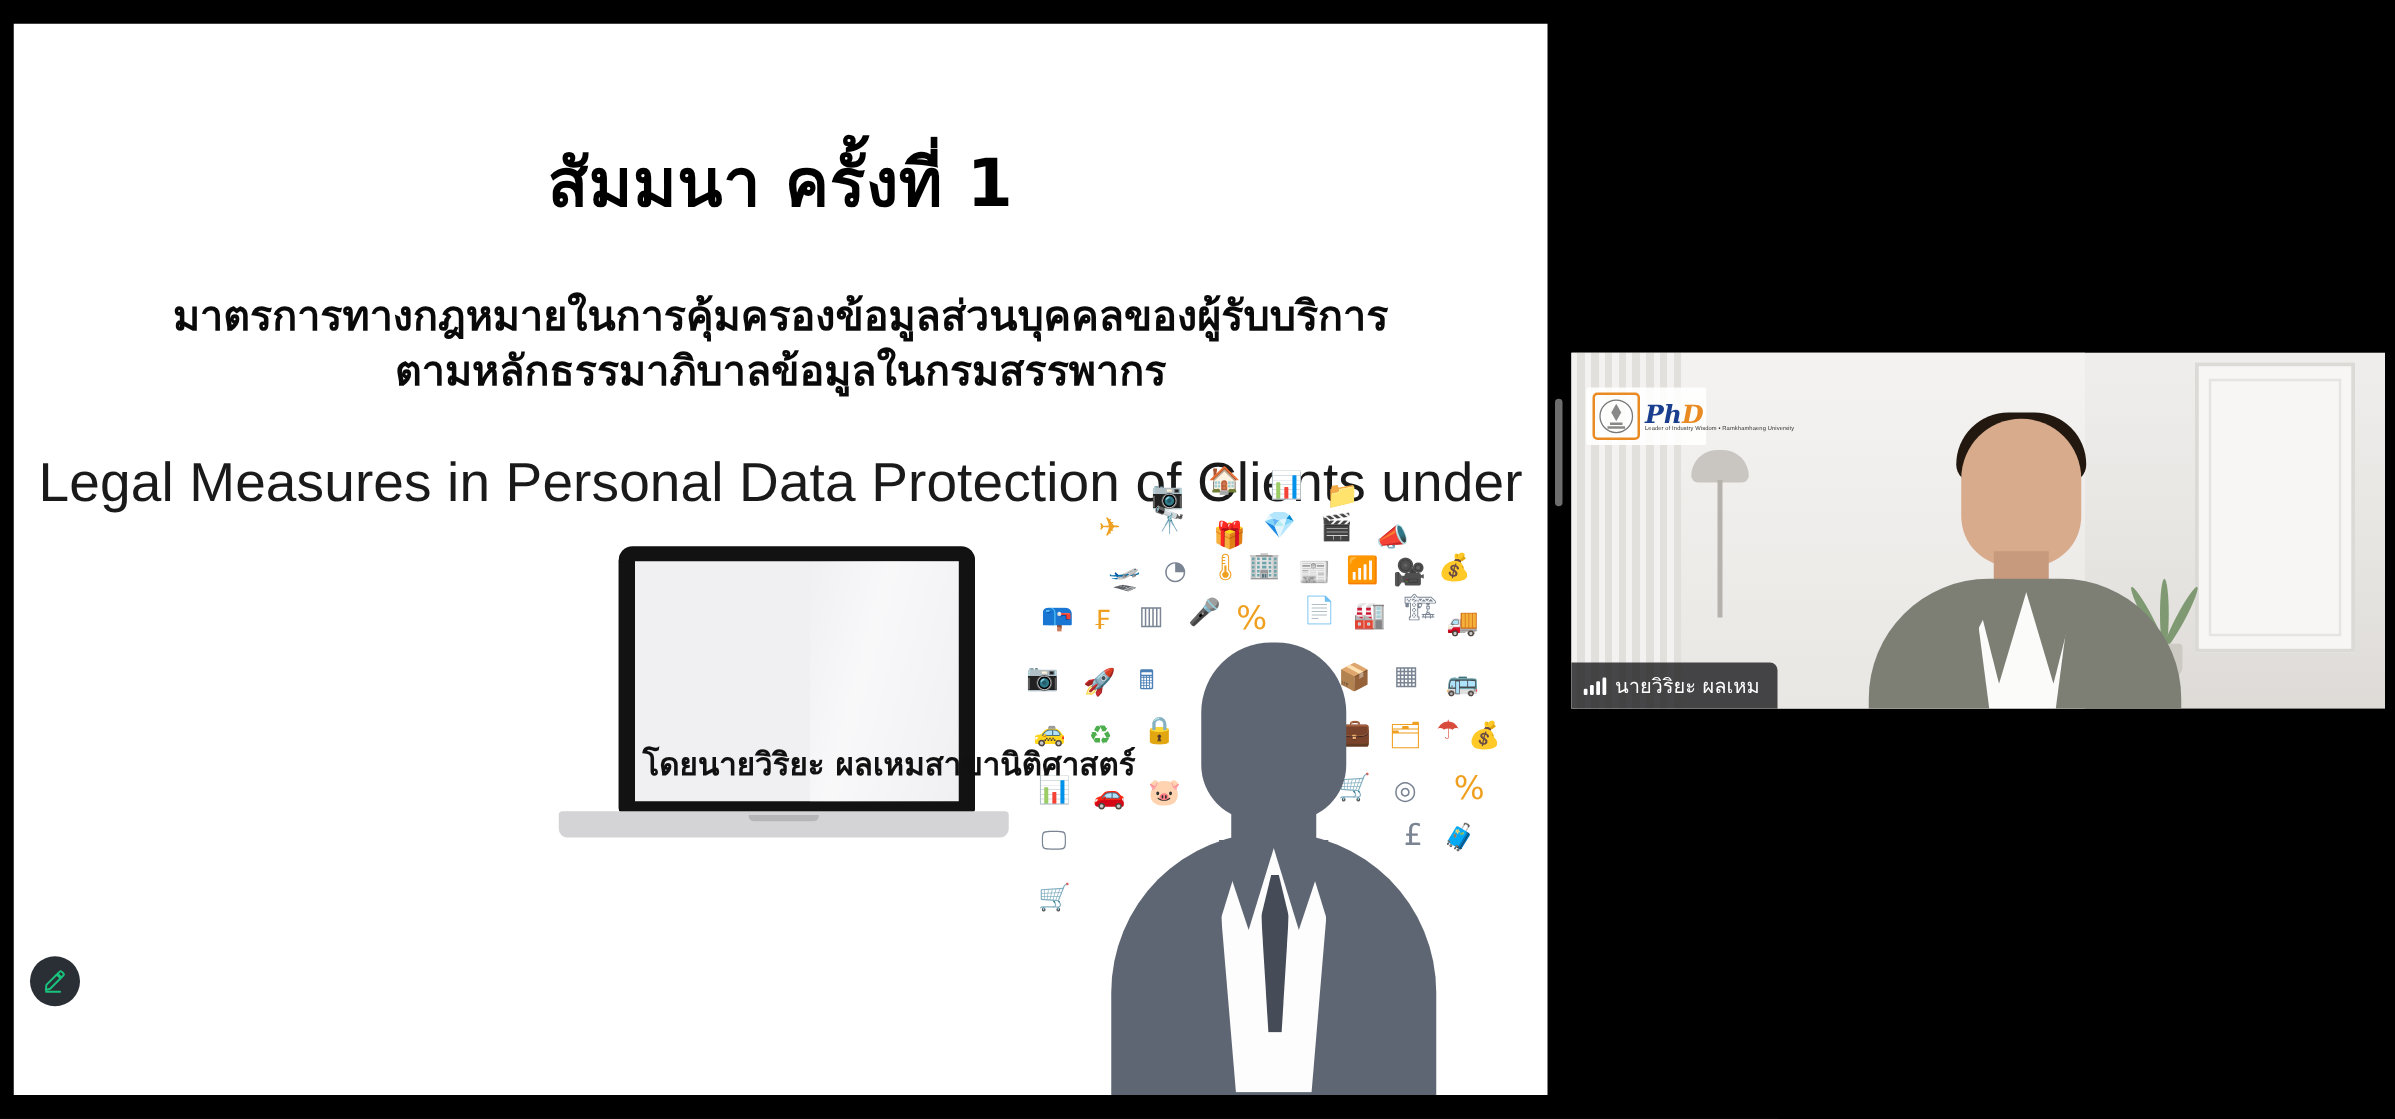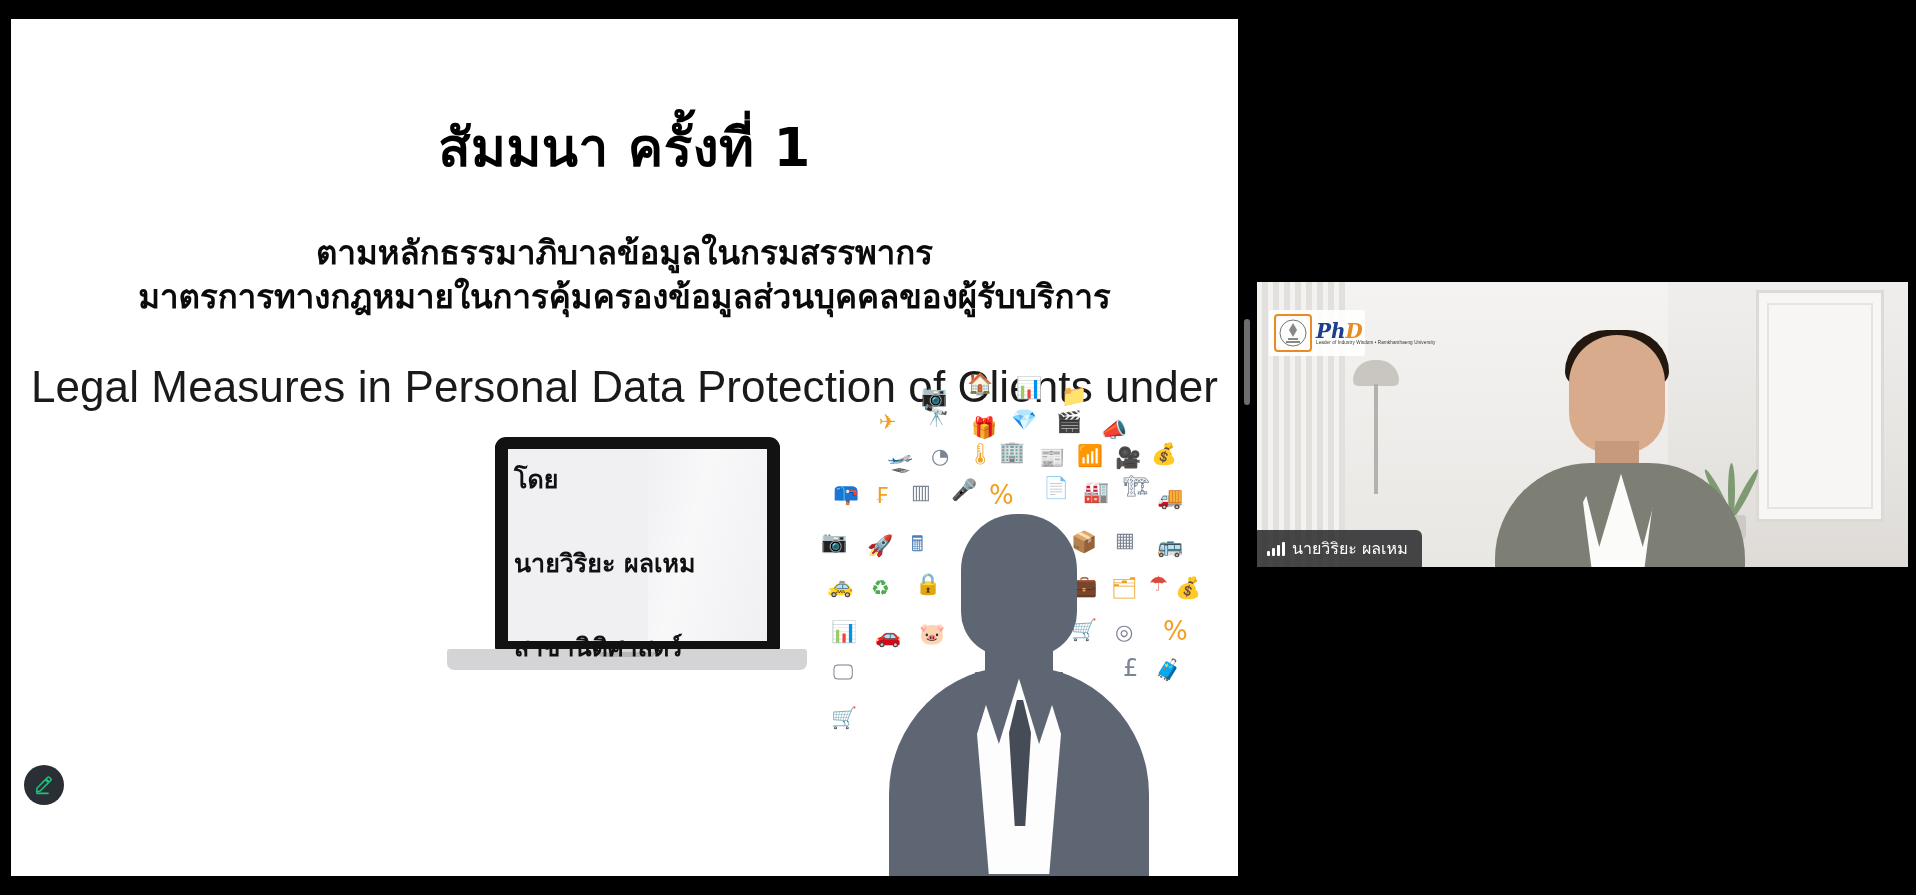--- a/index.html
+++ b/index.html
@@ -46,24 +46,23 @@
   
   .laptop { position:absolute; left:436px; top:418px; width:360px; height:250px; }
   .laptop-body {
     position:absolute; left:48px; top:0; width:285px; height:212px;
     background:#121212; border-radius:11px 11px 3px 3px;
     box-shadow:0 1px 0 #000;
   }
   .laptop-screen {
     position:absolute; left:13px; top:12px; right:13px; bottom:8px;
     background:#f0f0f3;
-    display:flex; flex-direction:column;
-    align-items:flex-start; justify-content:space-evenly;
+    display:flex; 
+    align-items:flex-end; justify-content:space-evenly;
     padding:10px 6px;
-    gap:44px;
   }
   .laptop-screen .gloss {
     position:absolute; right:0; top:0; bottom:0; width:46%;
     background:linear-gradient(105deg, rgba(255,255,255,0) 0%, rgba(255,255,255,.55) 38%, rgba(255,255,255,0) 100%);
     pointer-events:none;
   }
   .laptop-line {
     position:relative; z-index:2;
     font-family:"DejaVu Sans", sans-serif;
     font-size:25px; font-weight:600; color:#111;
@@ -250,22 +249,22 @@
 <body>
 
 <div id="stage">
 
   <div class="slide">
     <div class="slide-inner">
 
       <div class="slide-title">สัมมนา ครั้งที่ 1</div>
 
       <div class="thai-sub">
+        <div>มาตรการทางกฎหมายในการคุ้มครองข้อมูลส่วนบุคคลของผู้รับบริการ</div>
         <div>ตามหลักธรรมาภิบาลข้อมูลในกรมสรรพากร</div>
-        <div>มาตรการทางกฎหมายในการคุ้มครองข้อมูลส่วนบุคคลของผู้รับบริการ</div>
       </div>
 
       <div class="eng-sub">
         <div>Legal Measures in Personal Data Protection of Clients under</div>
       </div>
 
       <div class="laptop">
         <div class="laptop-body">
           <div class="laptop-screen">
             <div class="gloss"></div>

